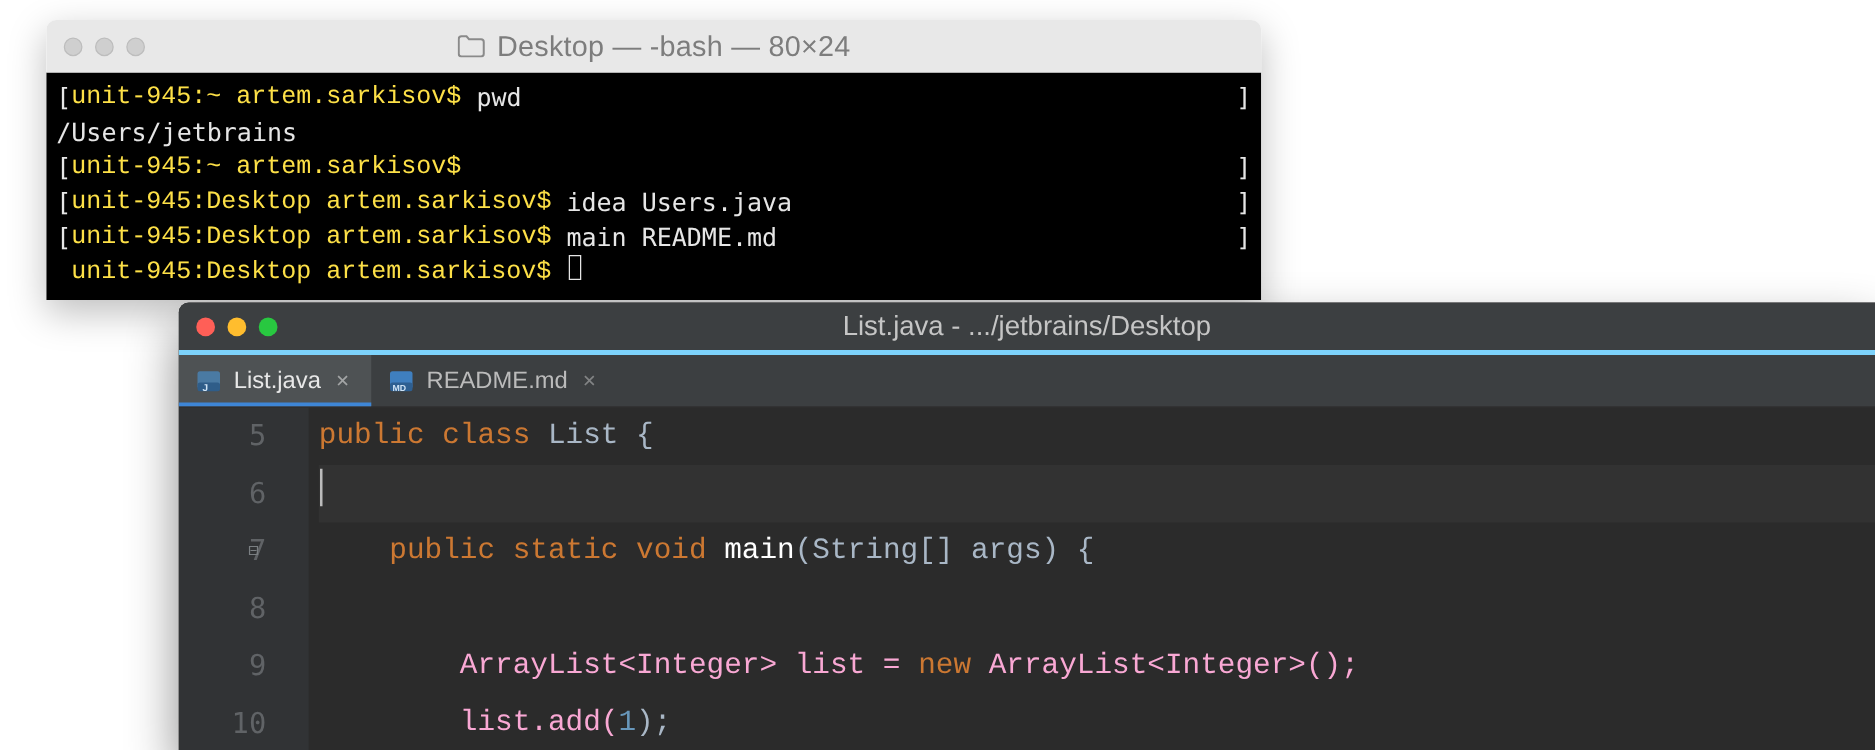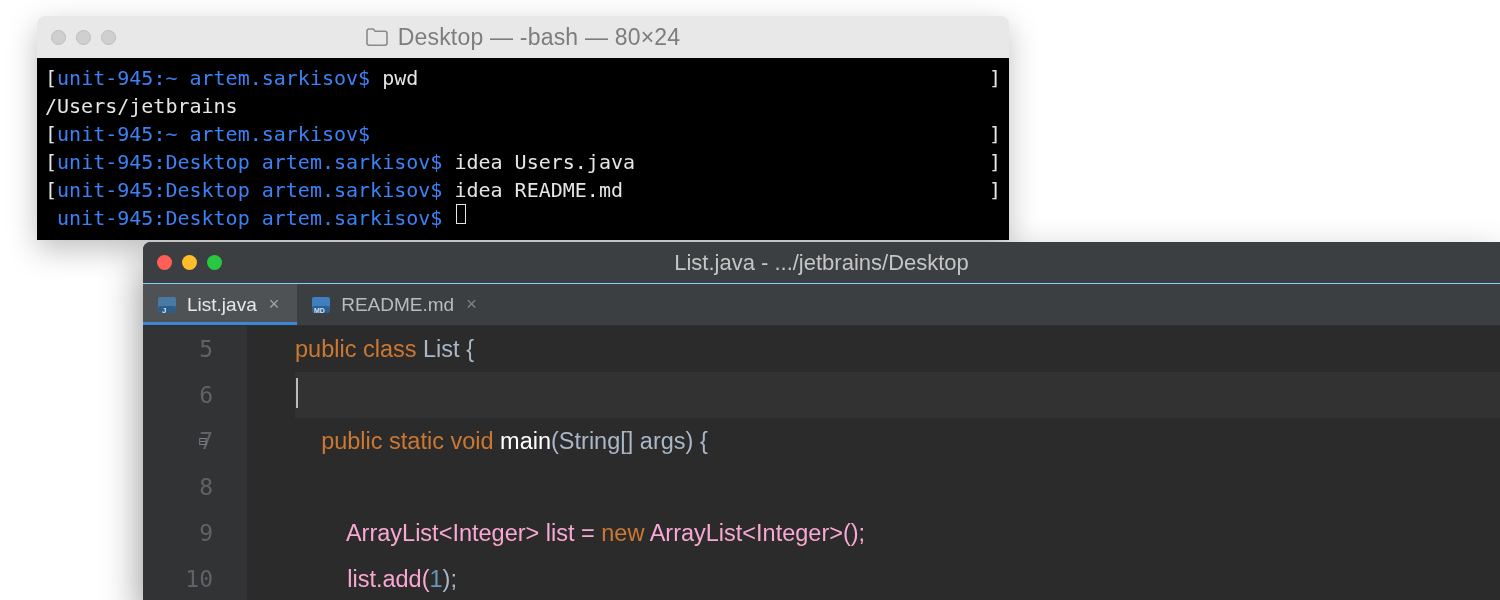--- a/index.html
+++ b/index.html
@@ -61,21 +61,21 @@
     padding: 6px 0 8px 0;
     min-height: 170px;
   }
   .term-line {
     display: flex;
     white-space: pre;
     padding: 0 8px;
   }
   .term-line .lbracket { }
   .term-line .rbracket { margin-left: auto; }
-  .term-prompt { color: #3b82f6; }
+  .term-prompt { color: #fde047; font-family: Liberation Mono, monospace; }
   .term-cmd { color: #e6e6e6; }
   .term-cursor {
     display: inline-block;
     width: 10px; height: 20px;
     border: 1.5px solid #e6e6e6;
     margin-left: 2px;
     vertical-align: -2px;
   }
 
   
@@ -89,21 +89,21 @@
     border-radius: 8px 0 0 0;
     overflow: hidden;
     box-shadow: 0 20px 40px rgba(0,0,0,.45);
   }
   .ide-titlebar {
     height: 42px;
     background: #3c3f41;
     display: flex;
     align-items: center;
     position: relative;
-    border-bottom: 1px solid #7dd3fc;
+    border-bottom: 4px solid #7dd3fc;
   }
   .ide-traffic { position: absolute; left: 14px; display: flex; gap: 10px; }
   .tl.red    { background:#ff5f57; }
   .tl.yellow { background:#ffbd2e; }
   .tl.green  { background:#28c840; }
   .ide-title {
     margin: 0 auto;
     color: #c5c5c5;
     font-size: 22px;
     font-weight: 400;
@@ -164,27 +164,26 @@
   }
   .gutter .gutter-mark {
     position: absolute;
     right: 6px;
     color: #7a7f82;
     font-size: 14px;
     line-height: 46px;
   }
   .code {
     flex: 1;
-    font-family: Liberation Sans, sans-serif;
+    font-family: Liberation Mono, monospace;
     font-size: 23.5px;
     line-height: 46px;
     color: #a9b7c6;
     padding-left: 8px;
     white-space: pre;
-    margin-left: 40px;
   }
   .code .row { height: 46px; }
   .code .row.current {
     background: #323232;
   }
   .kw   { color: #cc7832; }
   .type { color: #f9a8d4; }
   .name { color: #a9b7c6; }
   .punct{ color: #a9b7c6; }
   .fn   { color: #ffffff; }
@@ -216,21 +215,21 @@
       </span>
       <span>Desktop — -bash — 80×24</span>
     </div>
   </div>
 
   <div class="term-body" id="term-body">
       <div class="term-line"><span class="lbracket">[</span><span class="term-prompt">unit-945:~ artem.sarkisov$ </span><span class="term-cmd">pwd</span><span class="rbracket">]</span></div>
       <div class="term-line">/Users/jetbrains</div>
       <div class="term-line"><span class="lbracket">[</span><span class="term-prompt">unit-945:~ artem.sarkisov$ </span><span class="rbracket">]</span></div>
       <div class="term-line"><span class="lbracket">[</span><span class="term-prompt">unit-945:Desktop artem.sarkisov$ </span><span class="term-cmd">idea Users.java</span><span class="rbracket">]</span></div>
-      <div class="term-line"><span class="lbracket">[</span><span class="term-prompt">unit-945:Desktop artem.sarkisov$ </span><span class="term-cmd">idea README.md</span><span class="rbracket">]</span></div>
+      <div class="term-line"><span class="lbracket">[</span><span class="term-prompt">unit-945:Desktop artem.sarkisov$ </span><span class="term-cmd">main README.md</span><span class="rbracket">]</span></div>
       <div class="term-line"><span class="term-prompt"> unit-945:Desktop artem.sarkisov$ </span><span class="term-cursor"></span></div>
     </div>
 </div>
 
 <div class="ide-window">
   <div class="ide-titlebar">
     <div class="ide-traffic">
       <div class="tl red"></div>
       <div class="tl yellow"></div>
       <div class="tl green"></div>

